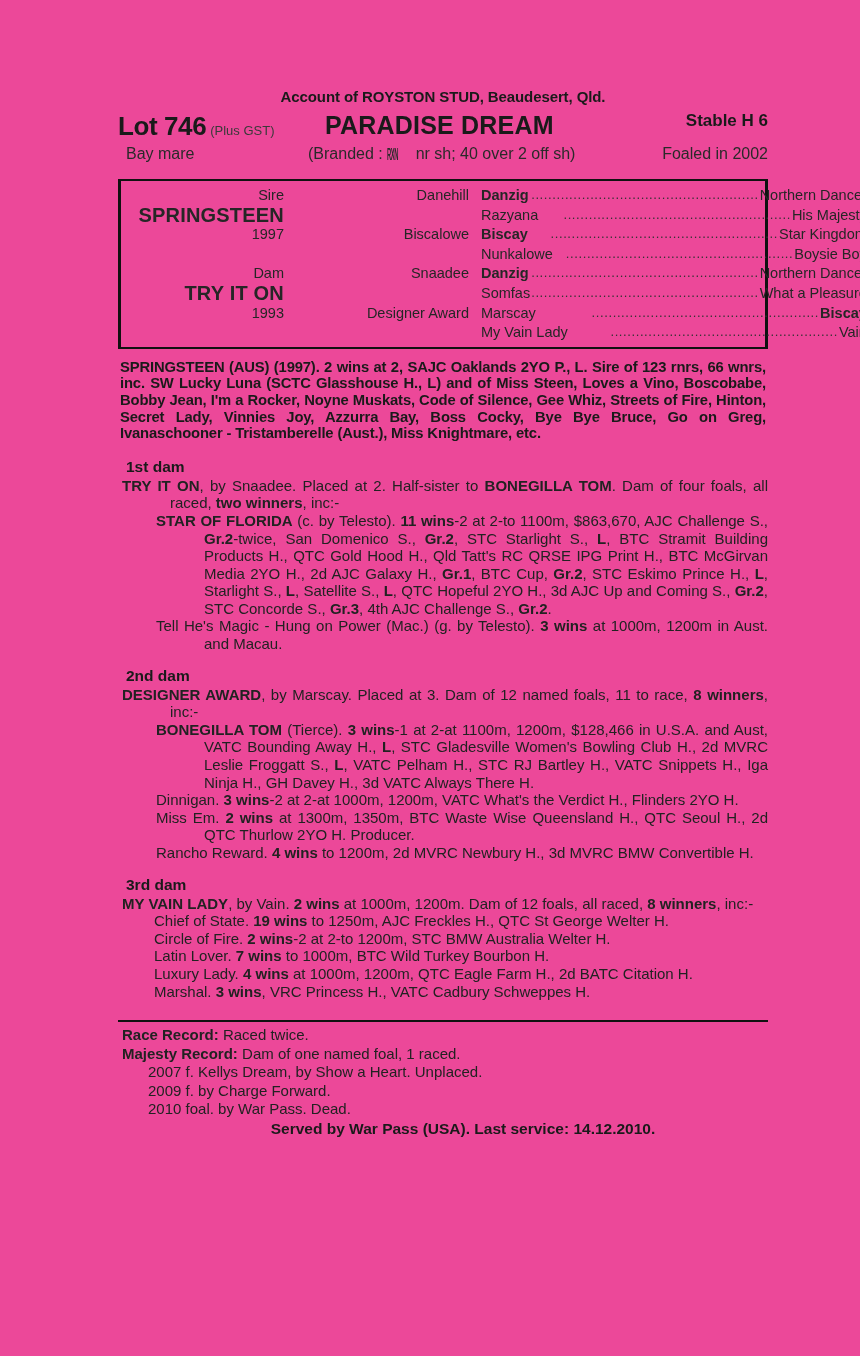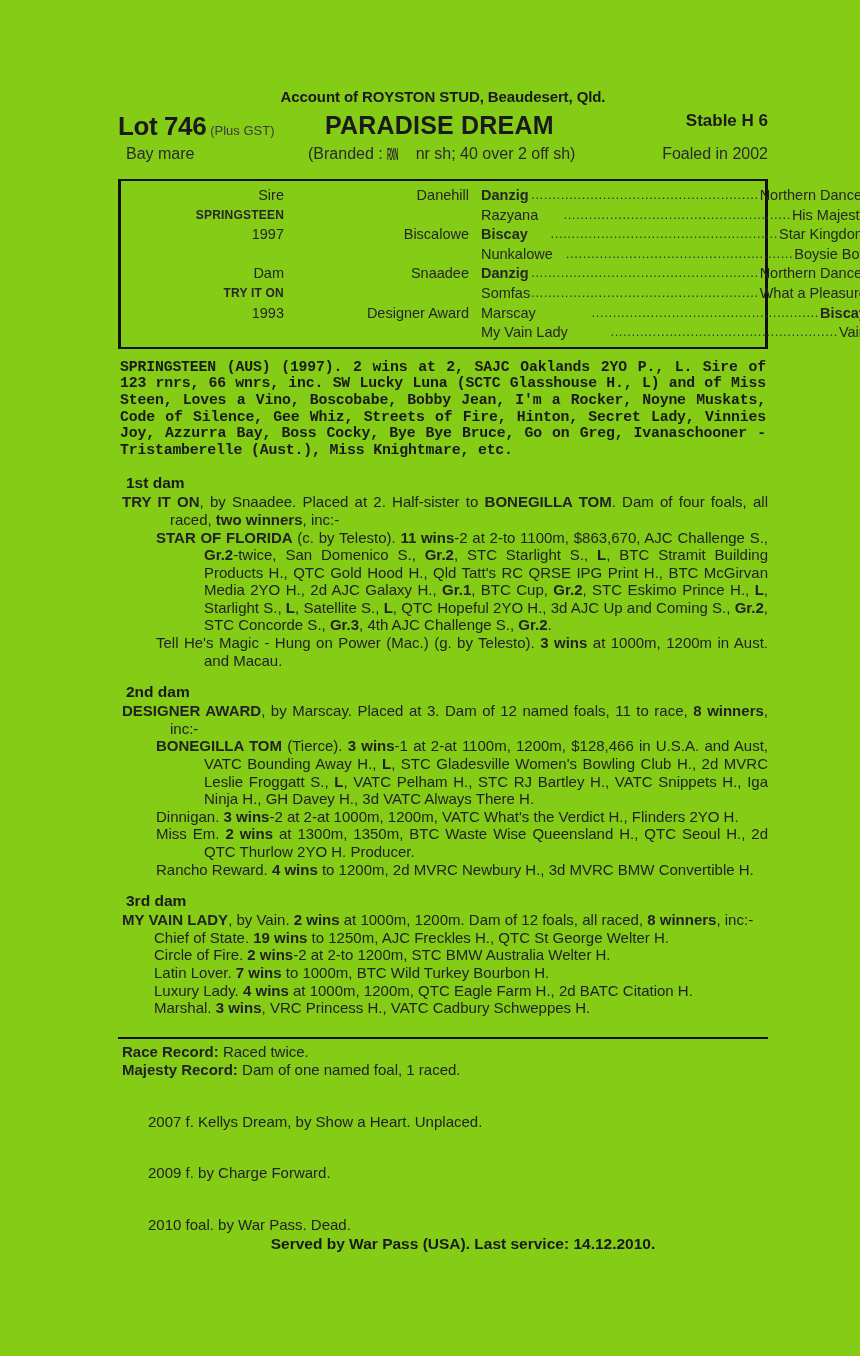--- a/index.html
+++ b/index.html
@@ -10,21 +10,21 @@
   body {
     font-family: "Liberation Sans", sans-serif;
     color: #1a1a1a;
     -webkit-font-smoothing: antialiased;
   }
   .page {
     position: relative;
     width: 860px;
     height: 1356px;
     margin: 0 auto;
-    background: #84cc16;
+    background: #ec4899;
     overflow: hidden;
   }
   .sheet {
     position: absolute;
     left: 118px;
     top: 88px;
     width: 650px;
   }
 
   
@@ -104,21 +104,21 @@
     display: grid;
     grid-template-columns: 167px 185px 1fr;
     font-size: 14.5px;
     line-height: 18.6px;
     color: #262626;
   }
   .ped-grid .cell { padding: 0 4px 0 8px; text-align: right; }
   .ped-grid .c3 { padding-right: 8px; }
   .ped-name-big {
     font-weight: bold;
-    font-size: 12px;
+    font-size: 20px;
     letter-spacing: 0.2px;
   }
   .dotline {
     display: flex;
     align-items: baseline;
     white-space: nowrap;
     overflow: hidden;
   }
   .dotline .a { flex: 0 0 auto; }
   .dotline .dots {
@@ -136,21 +136,20 @@
 
   
   .sire-para {
     font-weight: bold;
     font-size: 14.8px;
     line-height: 16.6px;
     text-align: justify;
     letter-spacing: -0.15px;
     margin-bottom: 16px;
     padding: 0 2px;
-    font-family: Liberation Mono, monospace;
   }
 
   
   .dam-head {
     font-weight: bold;
     font-size: 15.5px;
     margin-top: 14px;
     margin-bottom: 1px;
     padding-left: 8px;
   }
@@ -179,21 +178,20 @@
     line-height: 18.5px;
     color: #222;
     padding-left: 4px;
   }
   .rec-line .lbl { font-weight: bold; }
   .foal-line {
     font-size: 15px;
     line-height: 18.5px;
     color: #222;
     padding-left: 30px;
-    margin-top: 33px;
   }
   .served {
     font-size: 15.5px;
     font-weight: bold;
     text-align: center;
     padding-left: 40px;
     margin-top: 1px;
   }
 </style>
 </head>

